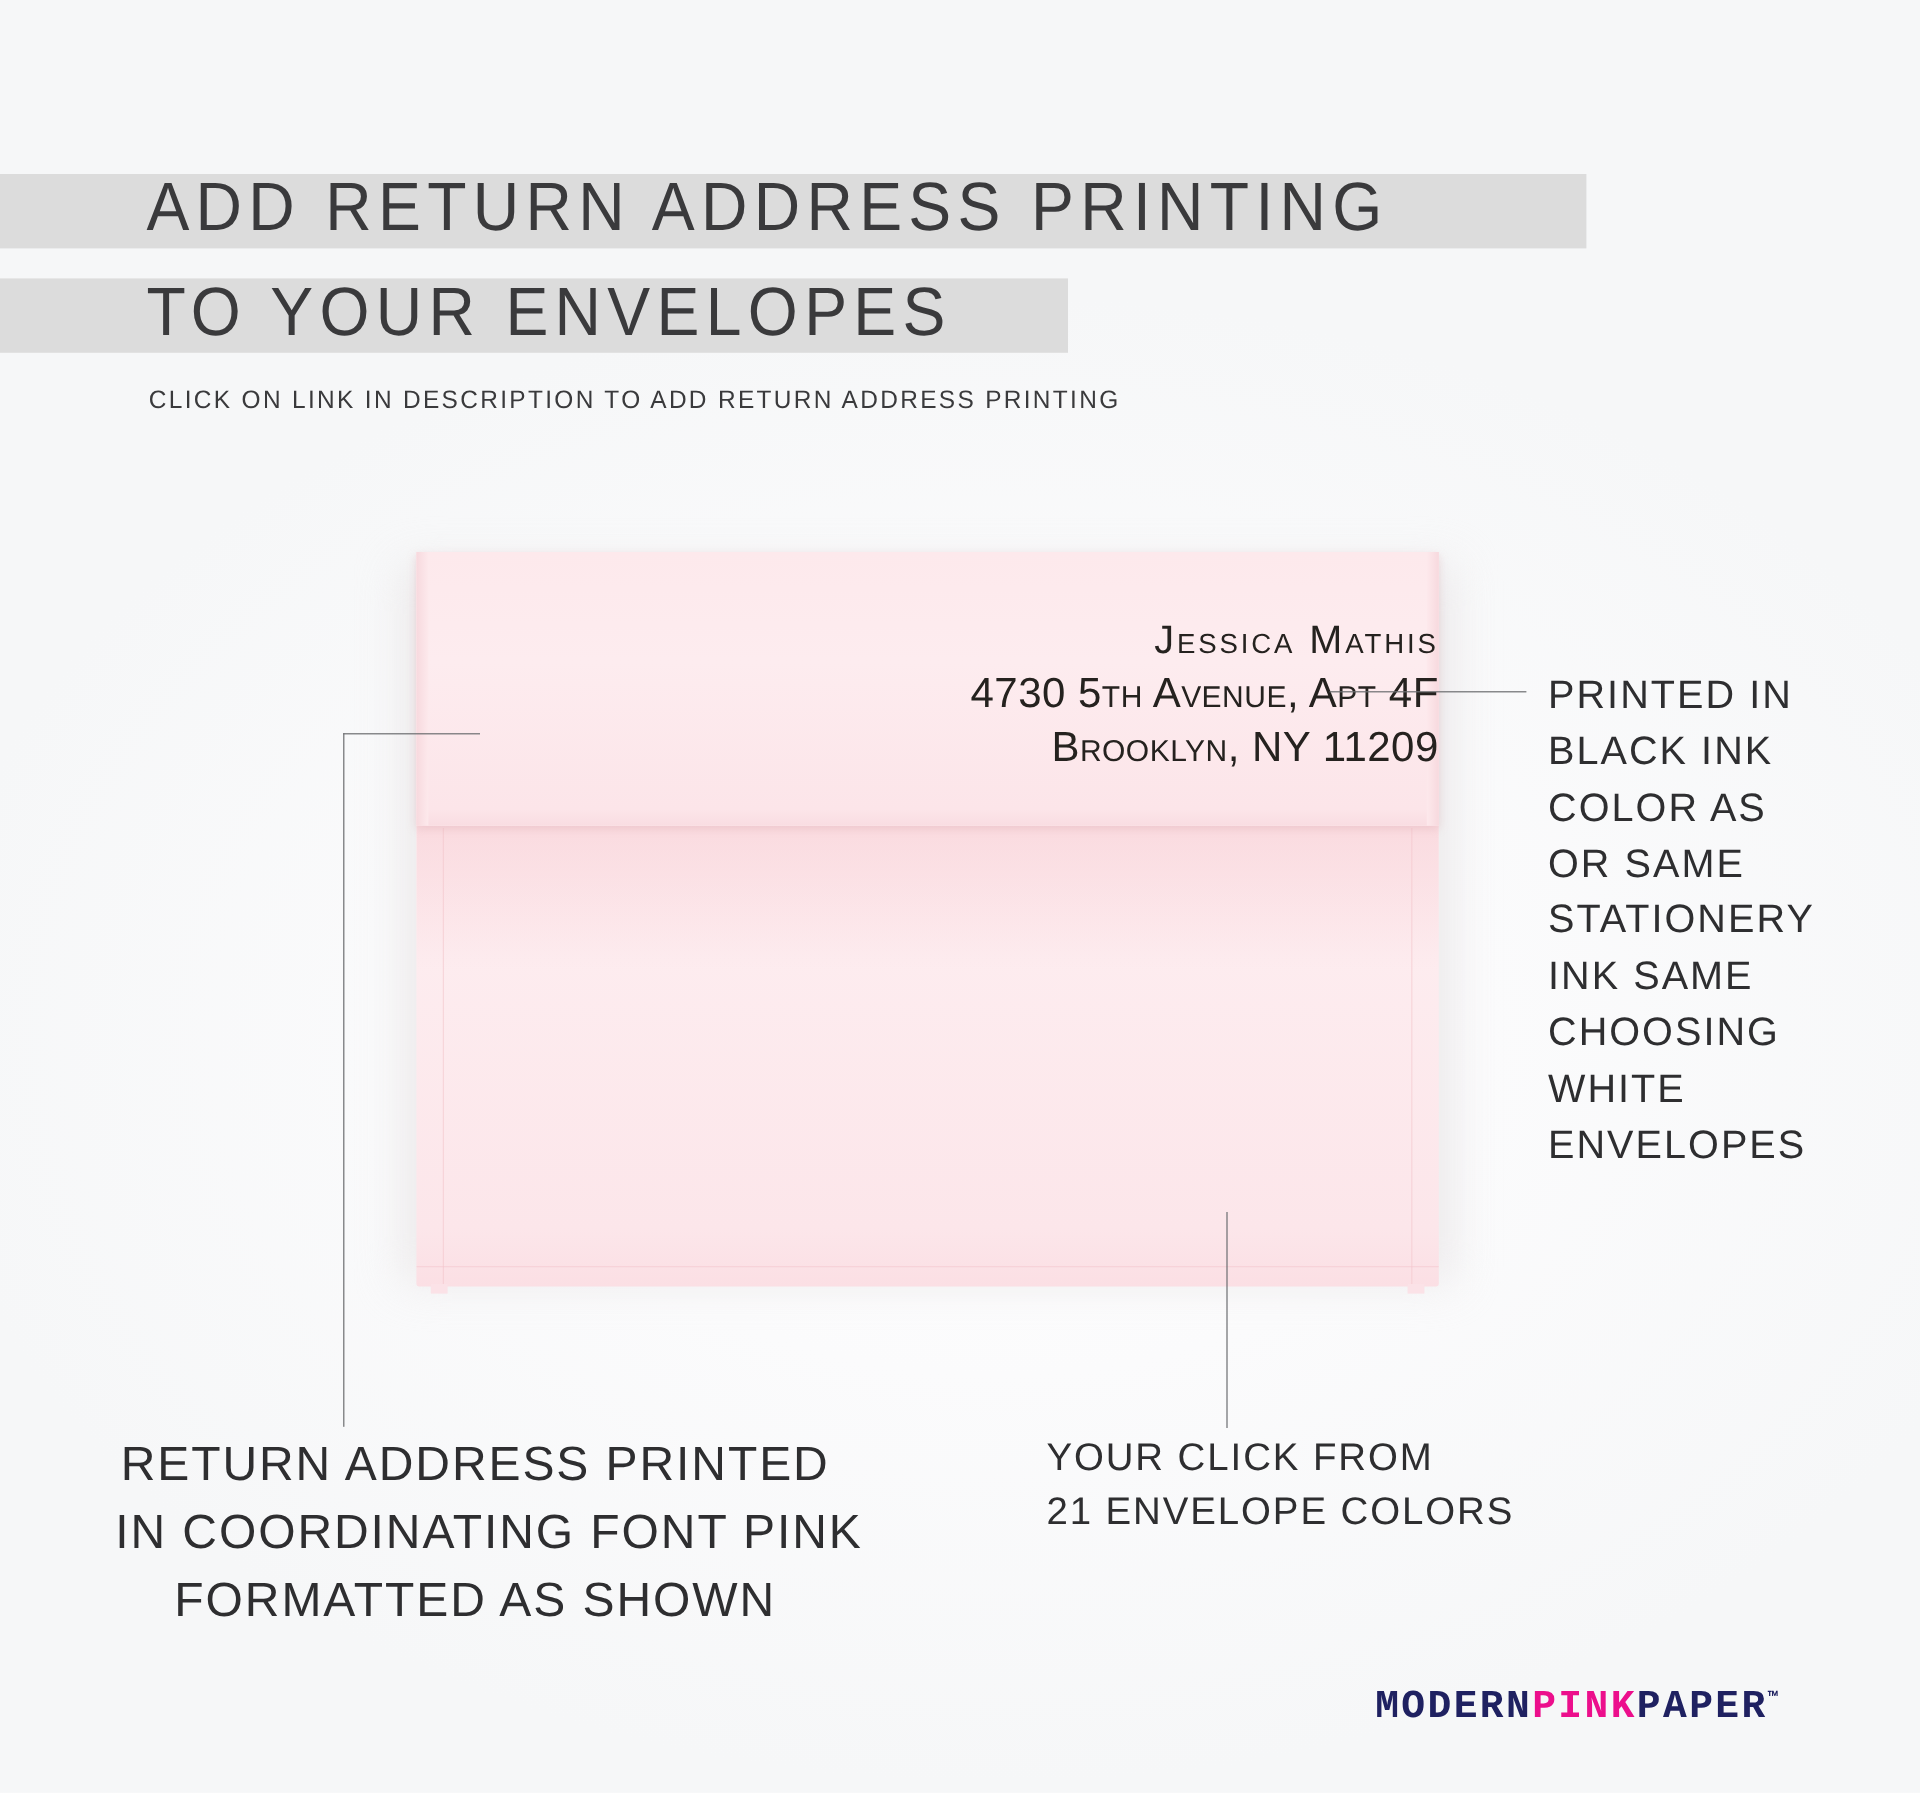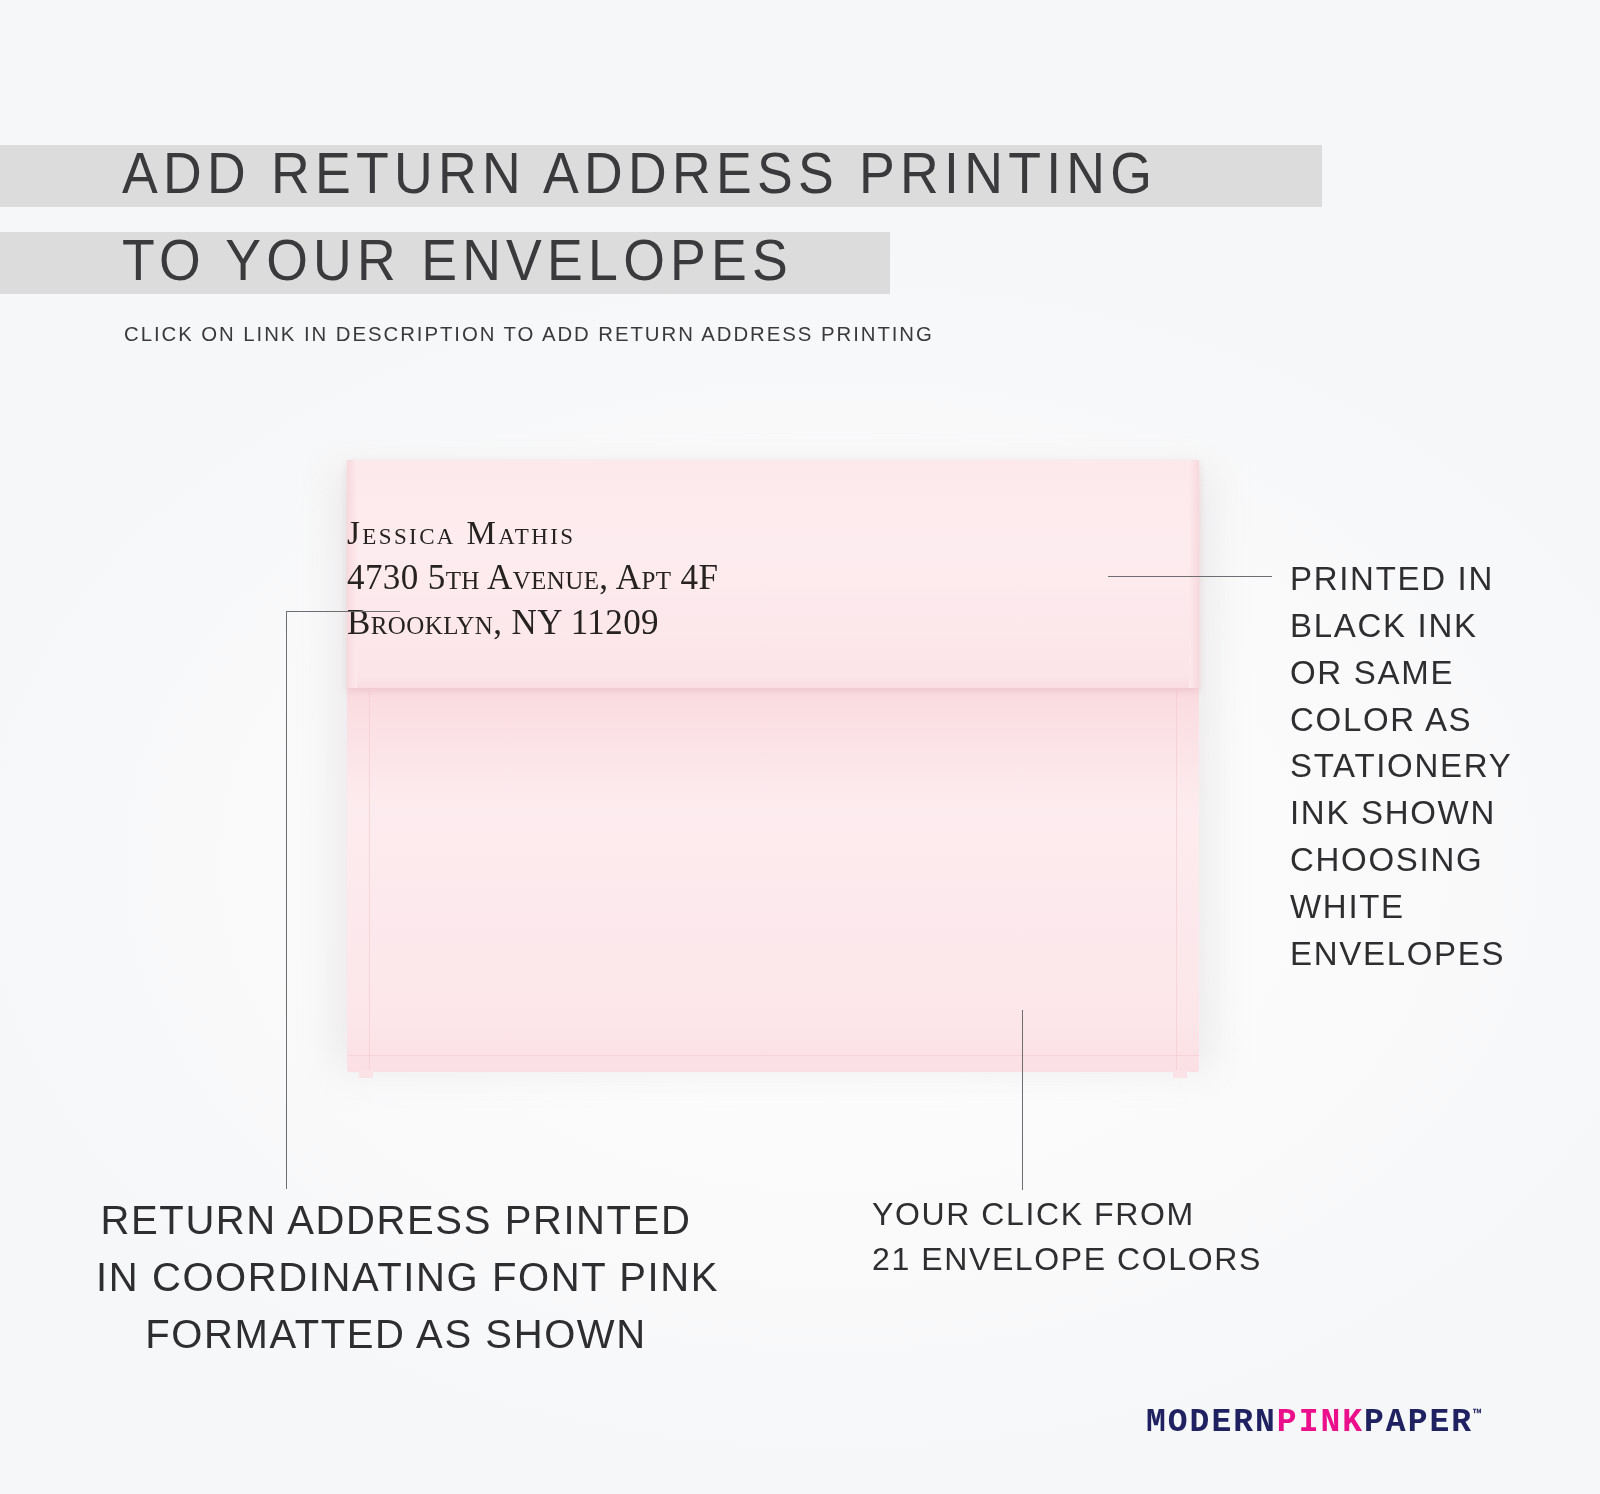--- a/index.html
+++ b/index.html
@@ -154,23 +154,23 @@
   }
   .flap-notch-l { left: 12px; }
   .flap-notch-r { right: 12px; }
 
   
   .address {
     position: absolute;
     left: 0;
     right: 0;
     top: 52px;
-    text-align: left;
+    text-align: right;
     color: #25221f;
-    font-family: Liberation Serif, serif;
+    font-family: Liberation Sans, sans-serif;
     font-variant: small-caps;
     font-size: 34px;
     line-height: 1.30;
     letter-spacing: 0.6px;
   }
   .address-line { display: block; white-space: nowrap; }
   .address-line.name { letter-spacing: 2.4px; font-size: 33px; }
   .address-line.street { font-size: 35px; letter-spacing: 0.4px; }
   .address-line.city { font-size: 35px; letter-spacing: 0.4px; }
 
@@ -277,24 +277,24 @@
 </div>
 
 <div class="leader leader-left-h"></div>
 <div class="leader leader-left-v"></div>
 <div class="leader leader-right-h"></div>
 <div class="leader leader-bottom-v"></div>
 
 <div class="callout callout-right">
   <span class="cl">PRINTED IN</span>
   <span class="cl">BLACK INK</span>
+  <span class="cl">COLOR AS</span>
   <span class="cl">OR SAME</span>
-  <span class="cl">COLOR AS</span>
   <span class="cl">STATIONERY</span>
-  <span class="cl">INK SHOWN</span>
+  <span class="cl">INK SAME</span>
   <span class="cl">CHOOSING</span>
   <span class="cl">WHITE</span>
   <span class="cl">ENVELOPES</span>
 </div>
 
 <div class="callout callout-left-bottom">
   <span class="cl">RETURN ADDRESS PRINTED</span>
   <span class="cl">IN COORDINATING FONT PINK</span>
   <span class="cl">FORMATTED AS SHOWN</span>
 </div>

